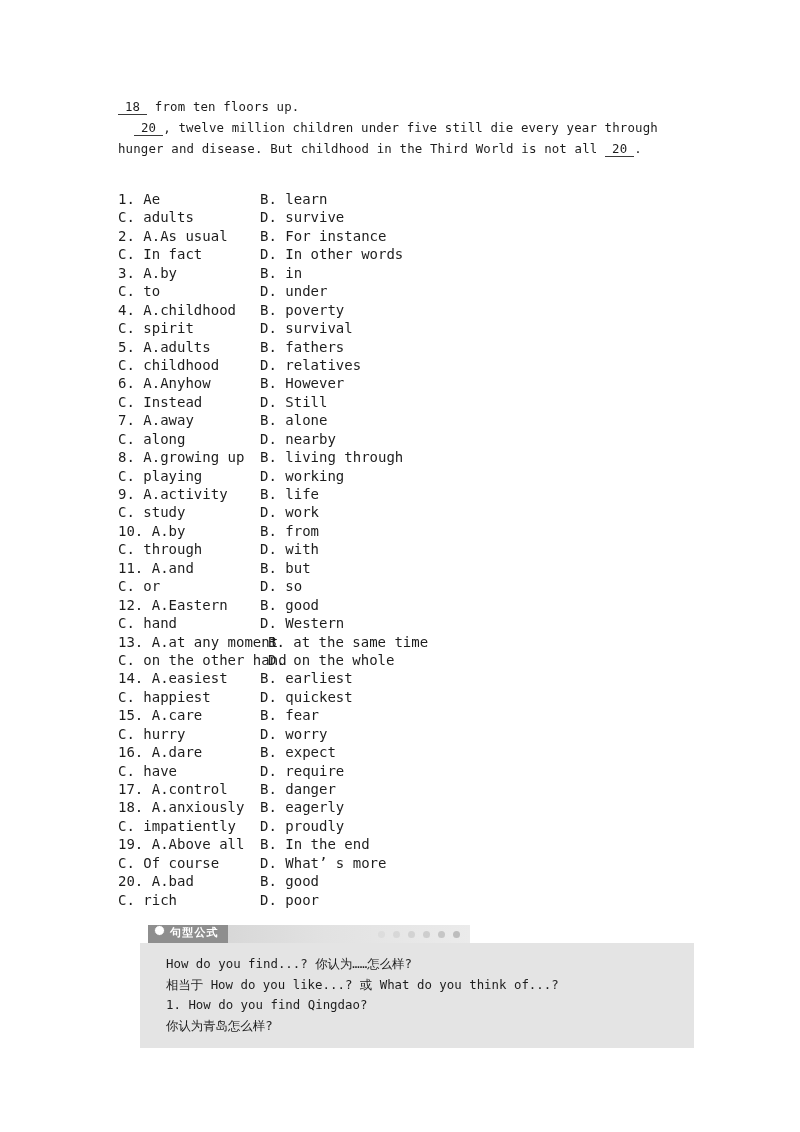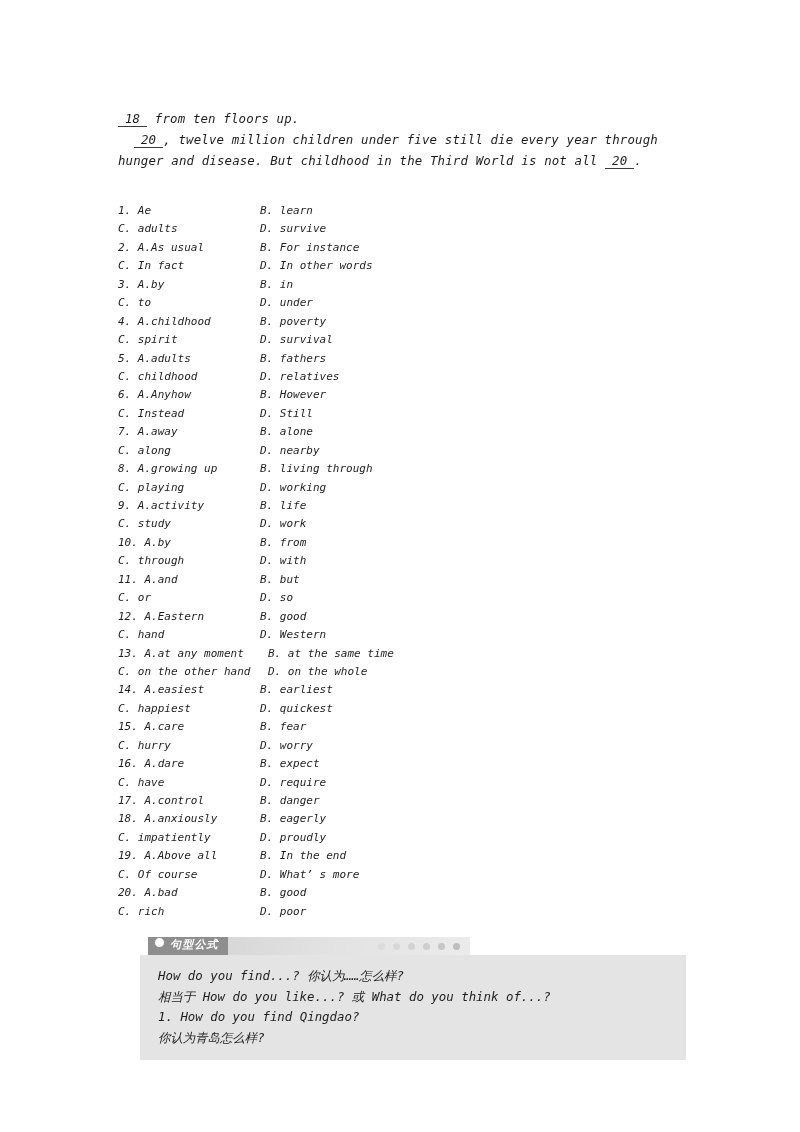--- a/index.html
+++ b/index.html
@@ -12,24 +12,23 @@
     background: #ffffff;
     font-family: "DejaVu Sans Mono", monospace;
     color: #222222;
     position: relative;
     overflow: hidden;
   }
 
   .page {
     position: absolute;
     left: 0;
-    top: 12px;
+    top: 0;
     width: 800px;
     height: 976px;
-    font-style: italic;
   }
 
   
   .passage {
     position: absolute;
     left: 118px;
     top: 96px;
     width: 566px;
     font-size: 12.4px;
     line-height: 21px;
@@ -55,21 +54,21 @@
     padding: 0 7px 0 7px;
     line-height: 15px;
   }
 
   
   .options {
     position: absolute;
     left: 118px;
     top: 190px;
     width: 560px;
-    font-size: 11px;
+    font-size: 14px;
     line-height: 18.45px;
     color: #1d1d1d;
   }
   .opt-row {
     display: block;
     white-space: pre;
     height: 18.45px;
   }
   .col-a {
     display: inline-block;
@@ -82,21 +81,21 @@
     display: inline-block;
   }
 
   
   .note-card {
     position: absolute;
     left: 140px;
     top: 943px;
     width: 542px;
     background: #e4e4e4;
-    padding: 11px 0 12px 4px;
+    padding: 11px 0 12px 12px;
   }
   .note-header {
     position: absolute;
     left: 148px;
     top: 925px;
     width: 322px;
     height: 18px;
     background: linear-gradient(to right, #cfcfcf 0%, #e2e2e2 55%, #ebebeb 100%);
     display: flex;
     align-items: center;

